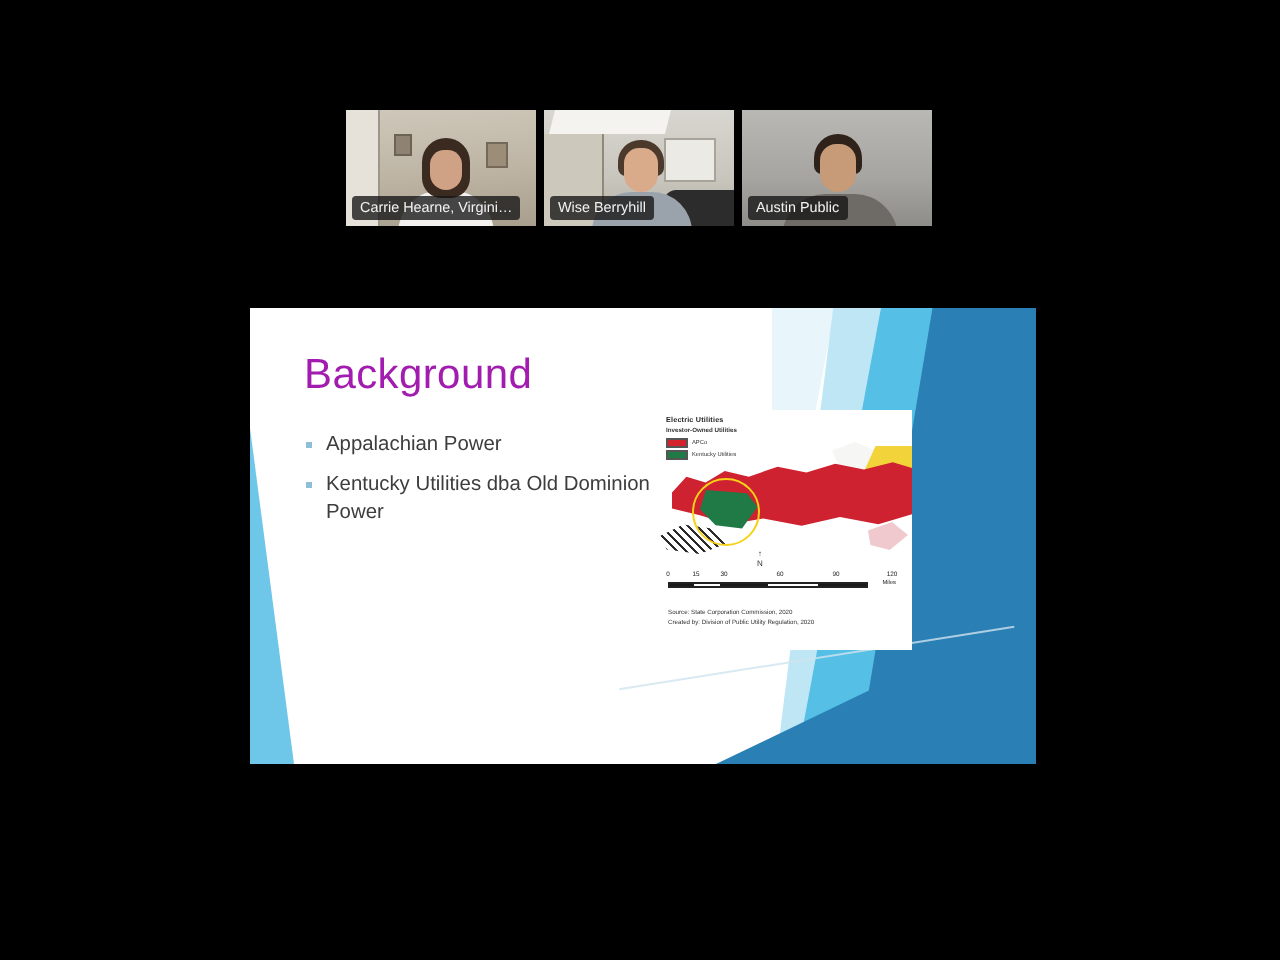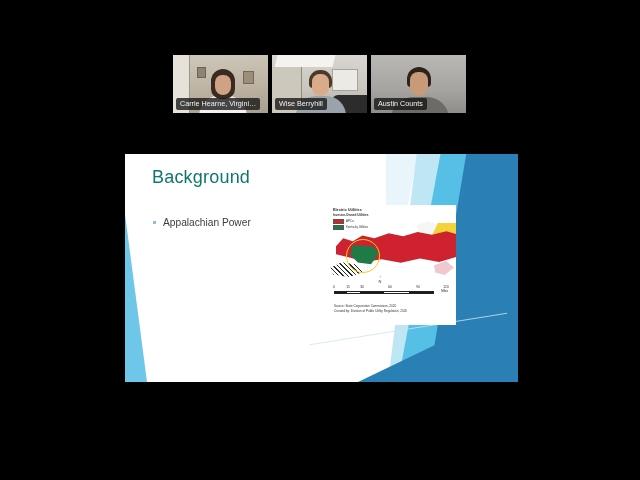--- a/index.html
+++ b/index.html
@@ -61,22 +61,22 @@
        clip-path:polygon(22% 0, 44% 0, 12% 100%, 0 100%); }
   .deco-r4 { right:0;  top:0; width:132px; height:228px; background:#e8f5fb;
        clip-path:polygon(6% 0, 24% 0, 0 72%, 0 0); }
   .deco-b1 { right:0; bottom:0; width:160px; height:40px; background:#2a7fb5;
        clip-path:polygon(52% 0, 100% 0, 100% 100%, 0 100%); }
   .deco-b2 { right:0; bottom:0; width:120px; height:34px; background:#55bfe6;
        clip-path:polygon(30% 0, 70% 0, 42% 100%, 0 100%); }
   .deco-hairline { right:0; bottom:0; width:200px; height:70px;
        border-top:1px solid #cfe3ee; transform:rotate(-9deg); transform-origin:bottom right; opacity:.8; }
 
-  #slide-title { position:absolute; left:27px; top:12px; color:#0f766e;
-       font-size:18px; line-height:22px; font-weight:400; letter-spacing:.2px; }
+  #slide-title { position:absolute; left:27px; top:23px; color:#a21caf;
+       font-size:21px; line-height:22px; font-weight:400; letter-spacing:.2px; }
 
   #slide-body { position:absolute; left:27px; top:62px; width:185px;
        color:#3d3d3d; font-size:10.2px; line-height:14.2px; }
   #intro-line { margin-bottom:7px; }
   .bullet { position:relative; padding-left:11px; margin-bottom:6px; }
   .bullet .bsq { position:absolute; left:1px; top:5px; width:3px; height:3px; background:#8fbfd6; }
 
   
   #map-figure { position:absolute; left:203px; top:51px; width:128px; height:120px;
        background:#ffffff; }
@@ -156,21 +156,21 @@
       <div class="vname">Wise Berryhill</div>
     </div>
 
     <div class="vtile">
       <div class="vframe">
         <div class="t3-wall"></div>
         <div class="t3-shoulder"></div>
         <div class="t3-hair"></div>
         <div class="t3-face"></div>
       </div>
-      <div class="vname">Austin Counts</div>
+      <div class="vname">Austin Public</div>
     </div>
 
   </div>
 
   <div id="slide">
 
     <div class="deco deco-left-wedge"></div>
     <div class="deco deco-r4"></div>
     <div class="deco deco-r3"></div>
     <div class="deco deco-r2"></div>
@@ -181,20 +181,24 @@
 
     <div id="slide-title">Background</div>
 
     <div id="slide-body">
 
       <div class="bullet">
         <span class="bsq"></span>
         <span>Appalachian Power</span>
       </div>
 
+      <div class="bullet">
+        <span class="bsq"></span>
+        <span>Kentucky Utilities dba Old Dominion Power</span>
+      </div>
     </div>
 
     <div id="map-figure">
 
       <div id="map-legend">
         <div class="lg-title">Electric Utilities</div>
         <div class="lg-sub">Investor-Owned Utilities</div>
 
         <div class="lg-row">
           <span class="lg-sw red"></span>

